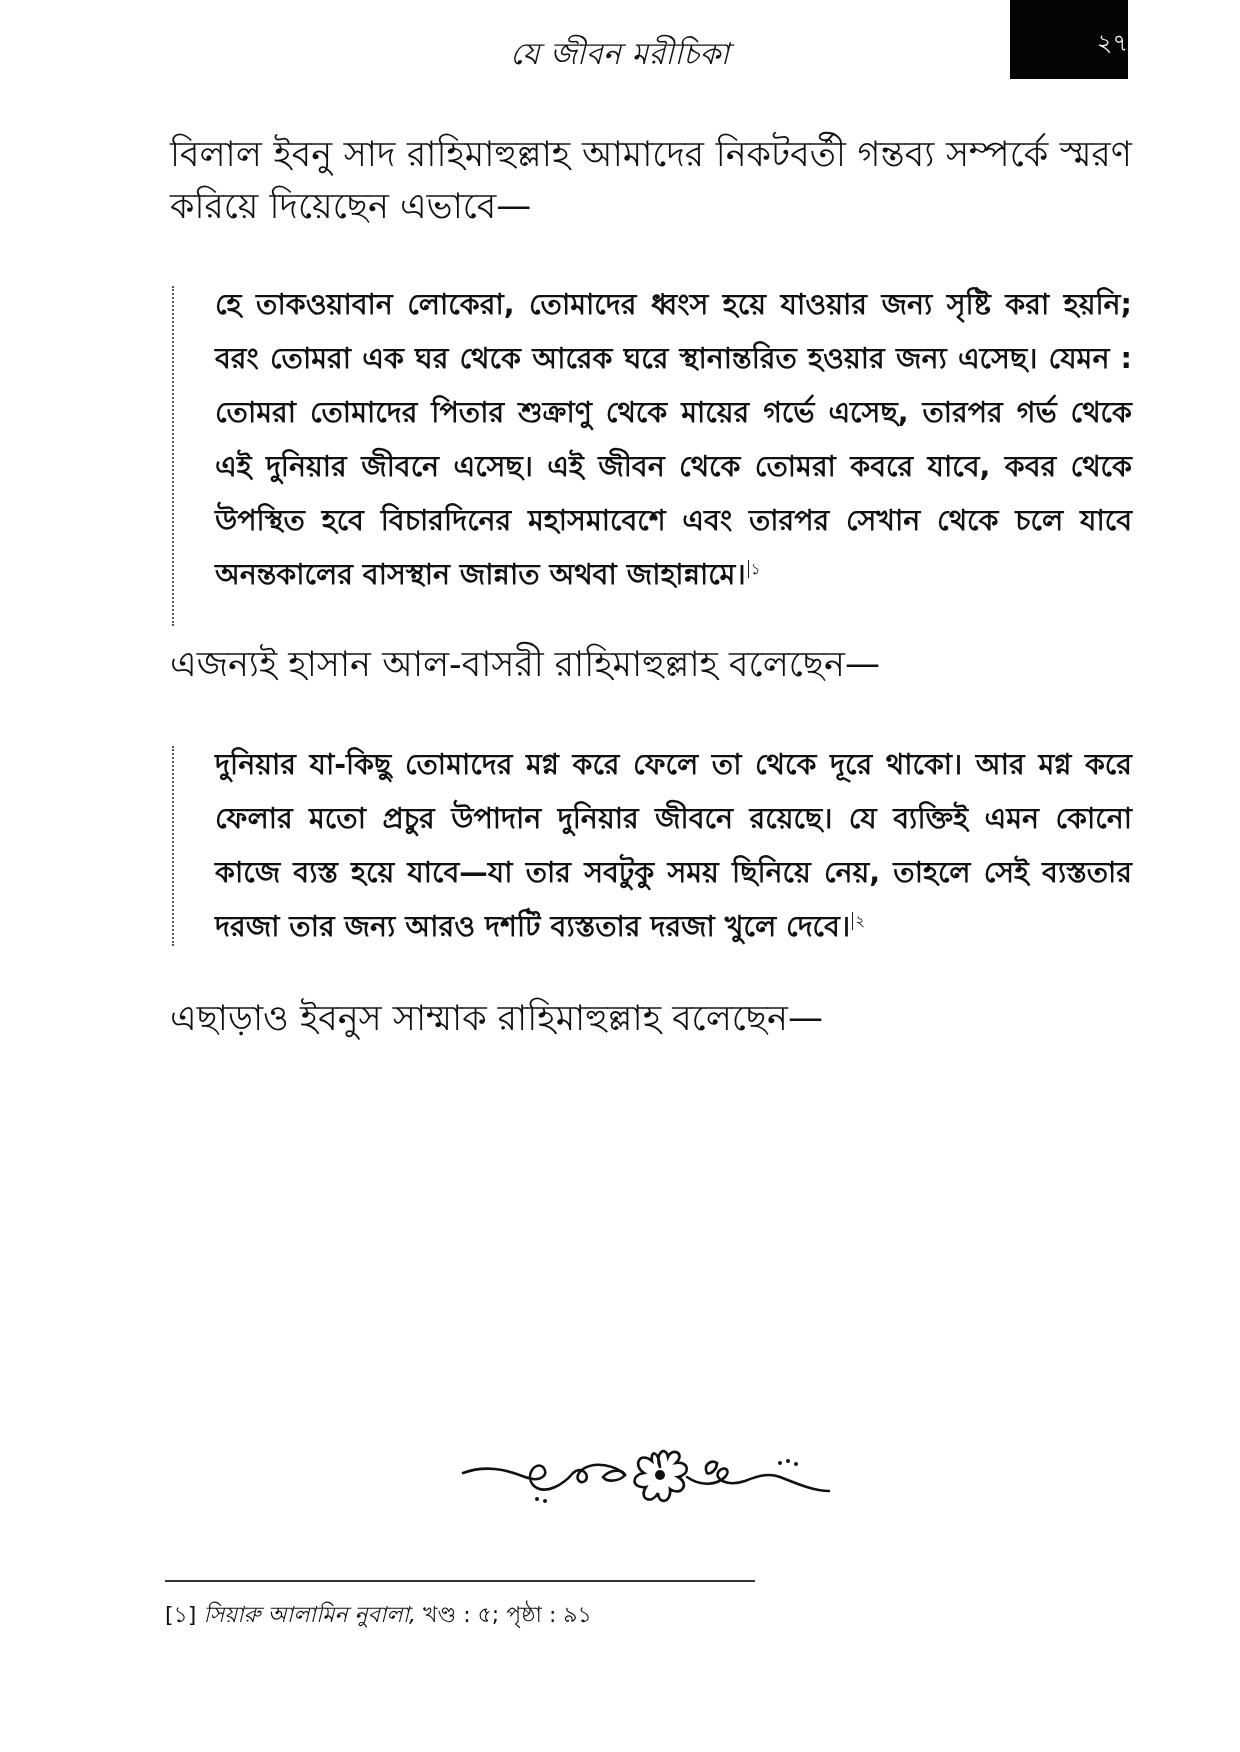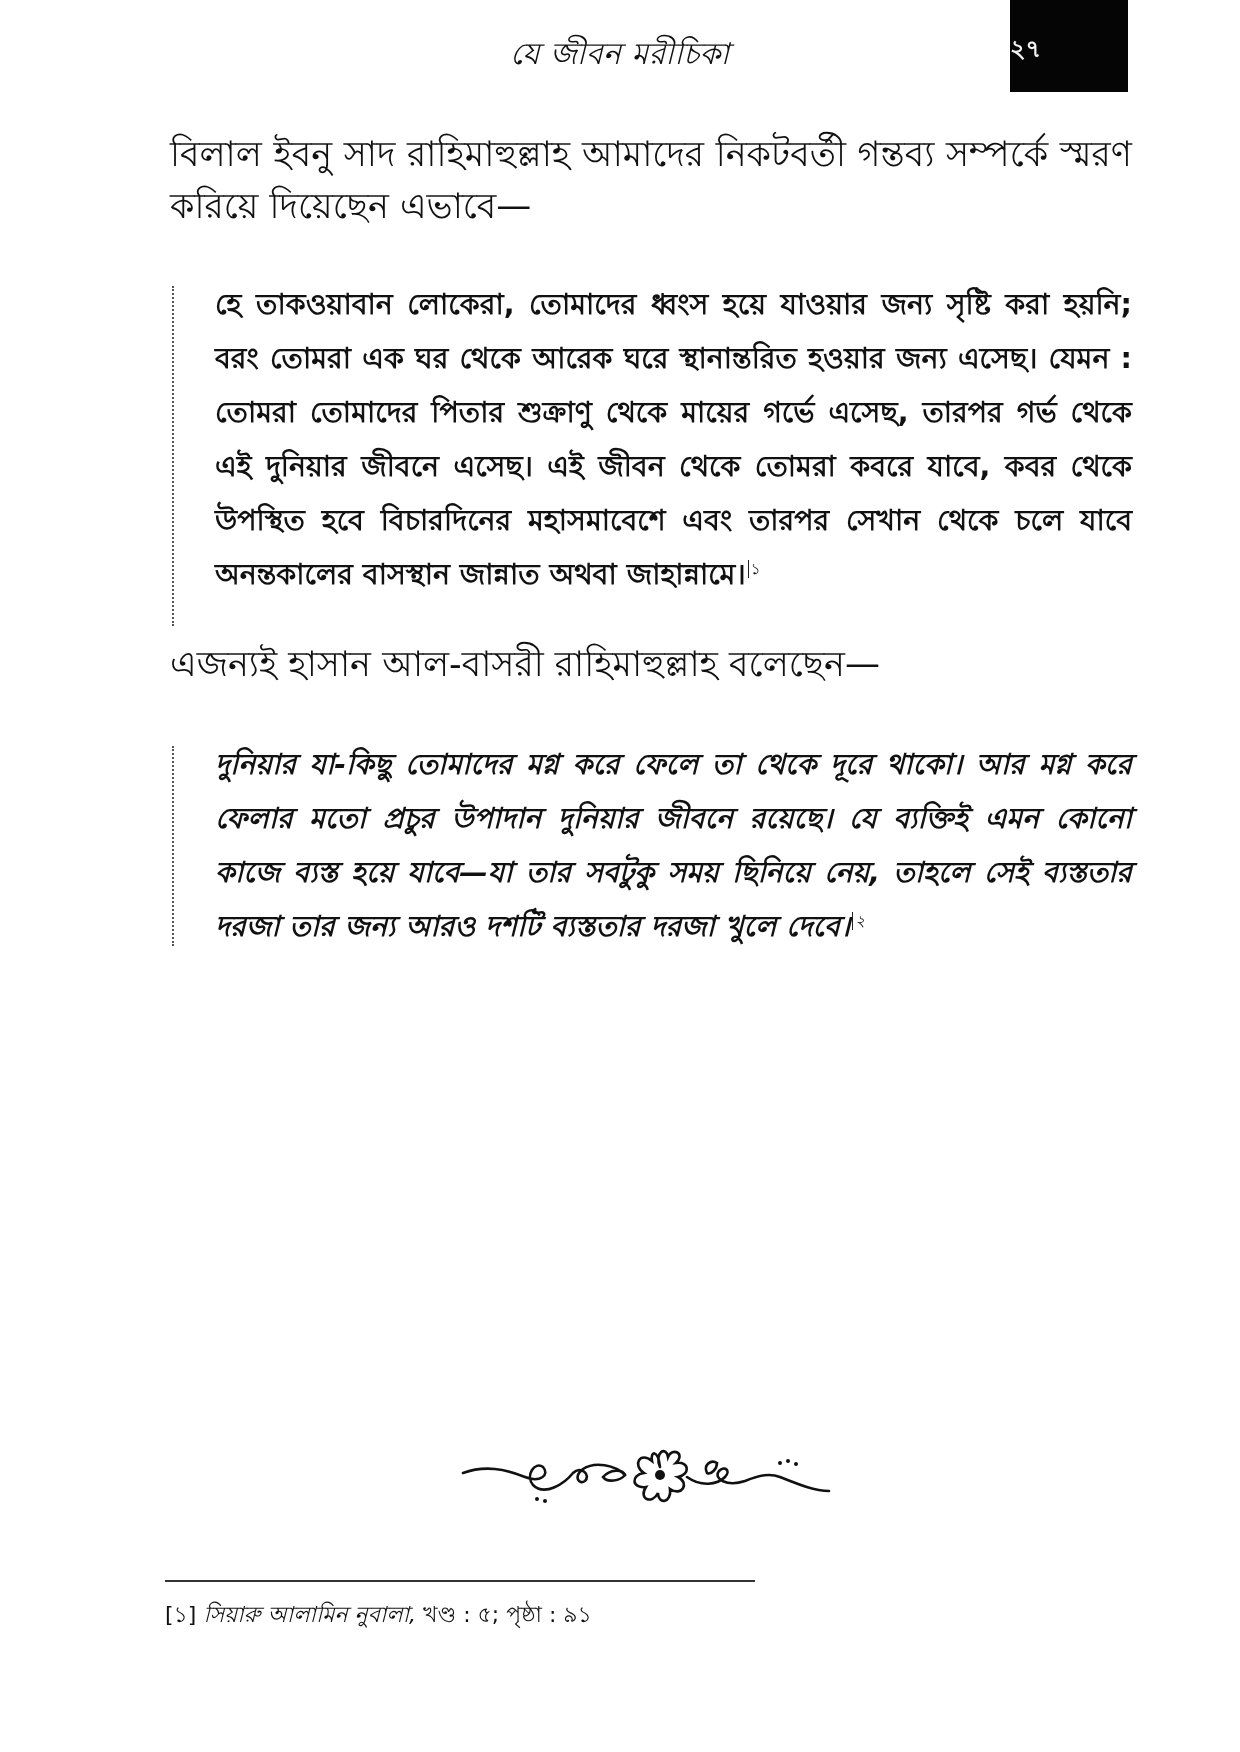--- a/index.html
+++ b/index.html
@@ -30,26 +30,25 @@
       font-size: 30px;
       font-style: italic;
       color: #111;
       letter-spacing: 0.5px;
     }
     .page-number-box {
       position: absolute;
       left: 1010px;
       top: 0;
       width: 118px;
-      height: 92px;
+      height: 79px;
       background: #050505;
       display: flex;
       align-items: center;
-      justify-content: flex-start;
-      font-weight: bold;
+      justify-content: flex-end;
     }
     .page-number {
       color: #f2f2f2;
       font-size: 24px;
       margin-top: 8px;
     }
     .content {
       position: absolute;
       left: 170px;
       top: 128px;
@@ -83,21 +82,21 @@
       font-weight: normal;
       vertical-align: super;
       line-height: 0;
       border-left: 1px solid #222;
       padding-left: 2px;
       margin-left: 2px;
     }
     #p1 { margin-top: 0; }
     #q1 { margin-top: 46px; }
     #p2 { margin-top: 36px; }
-    #q2 { margin-top: 48px; font-style: italic; }
+    #q2 { margin-top: 48px; }
     #p3 { margin-top: 38px; }
     #q3 { margin-top: 48px; }
 
     .ornament {
       position: absolute;
       left: 455px;
       top: 1425px;
       width: 380px;
       height: 90px;
     }
@@ -146,20 +145,21 @@
     <span>হে তাকওয়াবান লোকেরা, তোমাদের ধ্বংস হয়ে যাওয়ার জন্য সৃষ্টি করা হয়নি; বরং তোমরা এক ঘর থেকে আরেক ঘরে স্থানান্তরিত হওয়ার জন্য এসেছ। যেমন : তোমরা তোমাদের পিতার শুক্রাণু থেকে মায়ের গর্ভে এসেছ, তারপর গর্ভ থেকে এই দুনিয়ার জীবনে এসেছ। এই জীবন থেকে তোমরা কবরে যাবে, কবর থেকে উপস্থিত হবে বিচারদিনের মহাসমাবেশে এবং তারপর সেখান থেকে চলে যাবে অনন্তকালের বাসস্থান জান্নাত অথবা জাহান্নামে।</span><sup class="fn-marker">১</sup>
   </blockquote>
 
   <p class="para" id="p2">এজন্যই হাসান আল-বাসরী রাহিমাহুল্লাহ বলেছেন—</p>
 
   <blockquote class="quote" id="q2">
     <span class="quote-bar" style="height: 200px;"></span>
     <span>দুনিয়ার যা-কিছু তোমাদের মগ্ন করে ফেলে তা থেকে দূরে থাকো। আর মগ্ন করে ফেলার মতো প্রচুর উপাদান দুনিয়ার জীবনে রয়েছে। যে ব্যক্তিই এমন কোনো কাজে ব্যস্ত হয়ে যাবে—যা তার সবটুকু সময় ছিনিয়ে নেয়, তাহলে সেই ব্যস্ততার দরজা তার জন্য আরও দশটি ব্যস্ততার দরজা খুলে দেবে।</span><sup class="fn-marker">২</sup>
   </blockquote>
 
+  <p class="para" id="p3">এছাড়াও ইবনুস সাম্মাক রাহিমাহুল্লাহ বলেছেন—</p>
 
 </main>
 
 <div class="ornament">
   <svg width="380" height="90" viewBox="0 0 380 90" fill="none" stroke="#111" stroke-width="2.6" stroke-linecap="round">
 
     <path d="M8 48 C 30 40, 50 44, 70 52 C 85 58, 95 50, 88 42 C 80 36, 70 50, 78 60 C 90 72, 110 58, 118 48 C 126 40, 136 50, 130 56 C 124 60, 118 52, 128 44 C 140 36, 160 40, 170 50"></path>
     <path d="M148 52 C 155 44, 168 44, 170 50 C 165 56, 152 58, 148 52 Z"></path>
     <circle cx="82" cy="74" r="2" fill="#111" stroke="none"></circle>
     <circle cx="90" cy="76" r="2" fill="#111" stroke="none"></circle>

